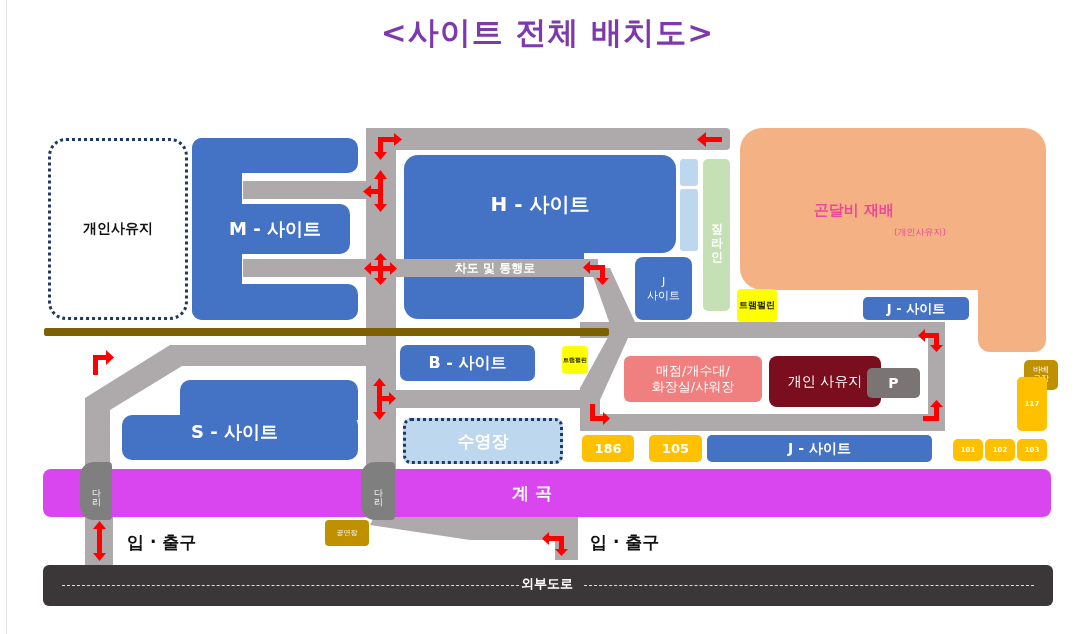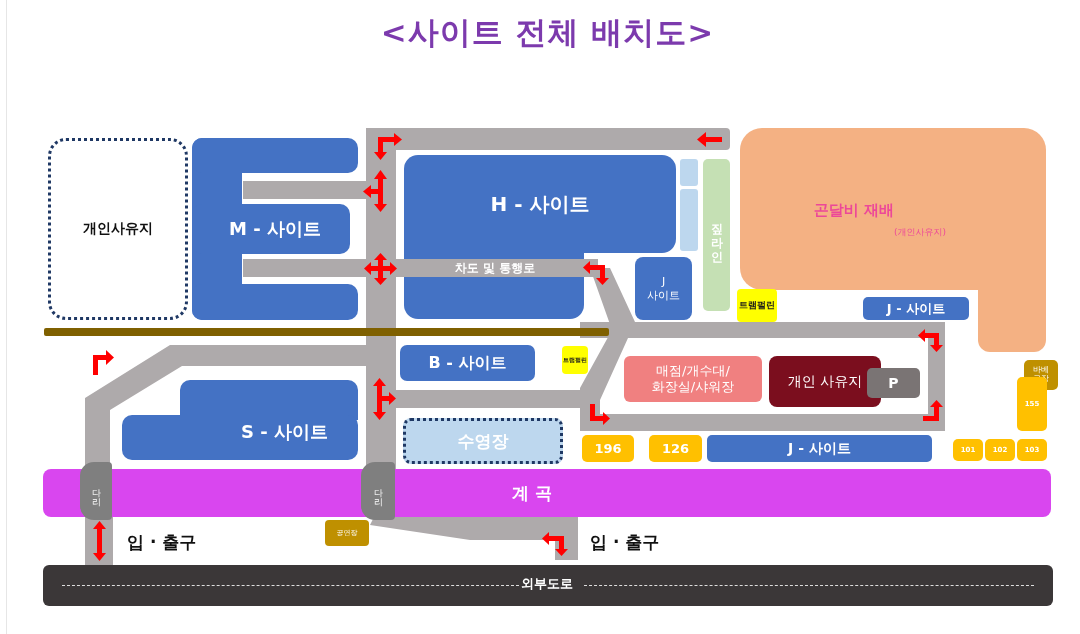--- a/index.html
+++ b/index.html
@@ -90,21 +90,21 @@
 
 <div class="site" style="left:863px;top:297px;width:106px;height:23px;border-radius:5px;font-size:13px;">
   <span>J - 사이트</span>
 </div>
 
 <div class="site" style="left:400px;top:345px;width:135px;height:36px;border-radius:7px;font-size:16px;">
   <span>B - 사이트</span>
 </div>
 
 <div class="site" style="left:180px;top:380px;width:178px;height:40px;border-radius:10px 10px 0 0;"></div>
-<div class="site" style="left:122px;top:415px;width:236px;height:45px;border-radius:10px;font-size:18px;justify-content:flex-start;padding-left:119px;">
+<div class="site" style="left:122px;top:415px;width:236px;height:45px;border-radius:10px;font-size:18px;justify-content:flex-start;padding-left:69px;">
   <span style="margin-top:-12px;">S - 사이트</span>
 </div>
 
 <div class="abs center" style="left:403px;top:418px;width:160px;height:46px;background:#bdd7ee;border:3px dotted #1f3864;border-radius:8px;color:#fff;font-weight:bold;font-size:17px;">
   <span>수영장</span>
 </div>
 
 <div class="abs center" style="left:624px;top:356px;width:138px;height:46px;background:#f08080;border-radius:6px;color:#fff;font-size:13px;flex-direction:column;line-height:1.25;">
   <span>매점/개수대/</span>
   <span>화장실/샤워장</span>
@@ -112,35 +112,35 @@
 
 <div class="abs center" style="left:769px;top:356px;width:112px;height:51px;background:#7b0e1e;border-radius:8px;color:#fff;font-size:14px;">
   <span>개인 사유지</span>
 </div>
 
 <div class="abs center" style="left:867px;top:368px;width:53px;height:30px;background:#7a7474;border-radius:5px;color:#fff;font-weight:bold;font-size:14px;">
   <span>P</span>
 </div>
 
 <div class="yellow-slot" style="left:582px;top:435px;width:52px;height:27px;">
-    <span>196</span>
+    <span>186</span>
   </div>
 <div class="yellow-slot" style="left:649px;top:435px;width:53px;height:27px;">
-    <span>126</span>
+    <span>105</span>
   </div>
 <div class="site" style="left:707px;top:435px;width:225px;height:27px;border-radius:5px;font-size:14px;">
   <span>J - 사이트</span>
 </div>
 
 <div class="abs center" style="left:980px;top:360px;width:34px;height:30px;background:#bf9000;border-radius:5px;color:#fff;font-size:8px;flex-direction:column;line-height:1.1;margin-left:44px;">
   <span>바베</span>
   <span>큐장</span>
 </div>
 <div class="yellow-slot" style="left:1017px;top:377px;width:30px;height:54px;font-size:7px;">
-    <span>155</span>
+    <span>117</span>
   </div>
 <div class="yellow-slot" style="left:953px;top:439px;width:30px;height:22px;font-size:7px;">
     <span>101</span>
   </div>
 <div class="yellow-slot" style="left:985px;top:439px;width:30px;height:22px;font-size:7px;">
     <span>102</span>
   </div>
 <div class="yellow-slot" style="left:1017px;top:439px;width:30px;height:22px;font-size:7px;">
     <span>103</span>
   </div>

